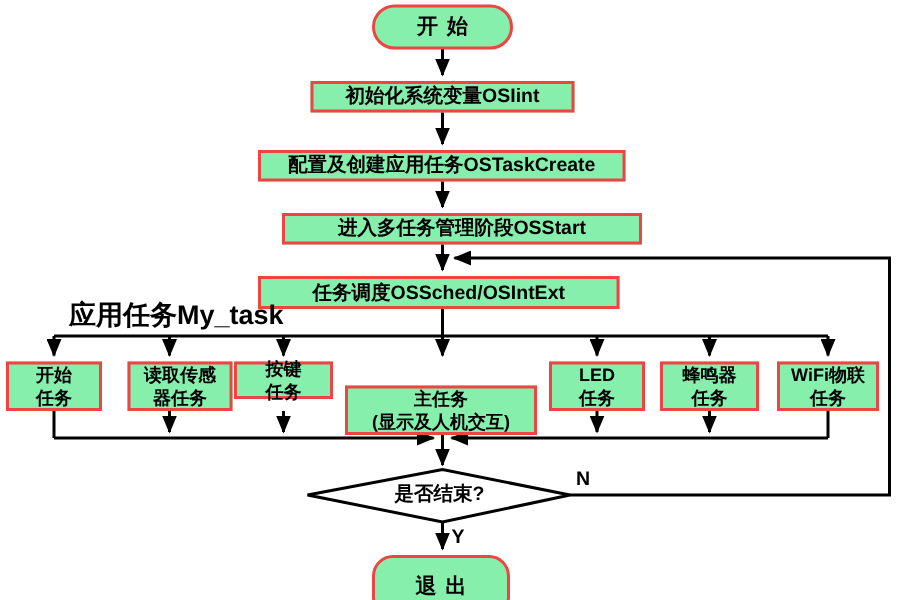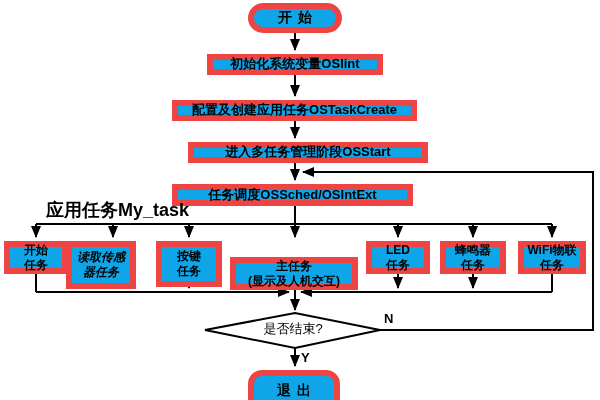--- a/index.html
+++ b/index.html
@@ -2,43 +2,43 @@
 <html><head>
 <meta charset="utf-8">
 <style>
   html,body{margin:0;padding:0;background:#ffffff;}
   .canvas{
     position:relative;width:600px;height:400px;background:#ffffff;overflow:hidden;
     font-family:"Liberation Sans","DejaVu Sans",sans-serif;color:#000;
   }
   .canvas svg{position:absolute;left:0;top:0;}
   .node{
-    position:absolute;box-sizing:border-box;border:6px solid #ef4444;background:#0ea5e9;
+    position:absolute;box-sizing:border-box;border:2px solid #ef4444;background:#86efac;
     display:flex;align-items:center;justify-content:center;text-align:center;
     font-weight:bold;line-height:1.1;
   }
   .term{border-radius:16px;font-size:14px;letter-spacing:6px;padding-left:6px;}
   .step{font-size:13px;}
   .task{flex-direction:column;font-size:12px;line-height:15px;}
   .task span{display:block;}
   .floating{position:absolute;font-weight:bold;background:transparent;}
   #start    {left:248px;top:3px;  width:94px; height:30px;}
   #step1    {left:207px;top:54px; width:176px;height:21px;}
   #step2    {left:172px;top:100px;width:245px;height:21px;}
   #step3    {left:188px;top:142px;width:240px;height:21px;}
   #step4    {left:172px;top:184px;width:241px;height:22px;}
   #grouplbl {right:411px;top:198px;font-size:18px;white-space:nowrap;}
   #task1{left:4px;  top:241px;width:64px; height:33px;}
-  #task2{left:66px; top:241px;width:70px; height:48px;font-style:italic;}
-  #task3{left:156px;top:241px;width:66px; height:46px;}
+  #task2{left:85px; top:241px;width:70px; height:33px;}
+  #task3{left:156px;top:241px;width:66px; height:25px;}
   #task4{left:230px;top:241px;width:128px;height:33px;margin-top:16px;}
   #task5{left:366px;top:241px;width:64px; height:33px;}
   #task6{left:440px;top:241px;width:66px; height:33px;}
   #task7{left:518px;top:241px;width:68px; height:33px;}
-  #dectext{left:205px;top:320px;width:176px;text-align:center;font-size:13px;font-weight:normal;position:absolute;}
+  #dectext{left:205px;top:320px;width:176px;text-align:center;font-size:13px;font-weight:bold;position:absolute;}
   #nlbl{left:384px;top:311px;font-size:13px;}
   #ylbl{left:301px;top:350px;font-size:13px;}
   #end{left:248px;top:370px;width:92px;height:42px;border-radius:14px;}
 </style>
 </head>
 <body>
 
 <div class="canvas">
 
   <svg width="600" height="400" viewBox="0 0 600 400">

